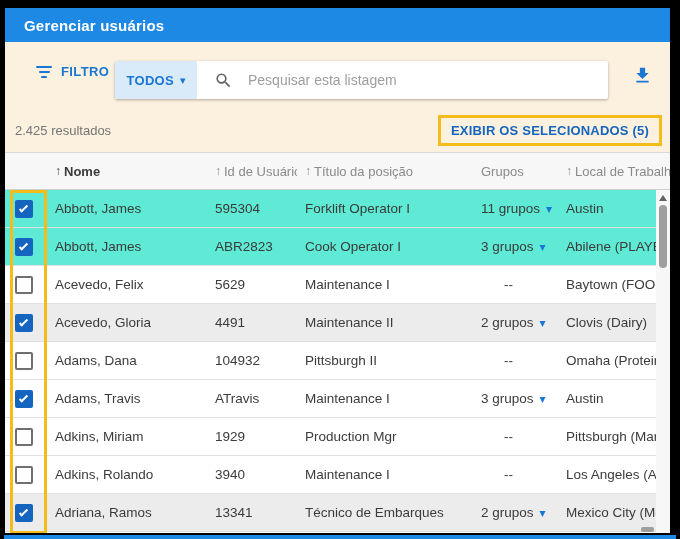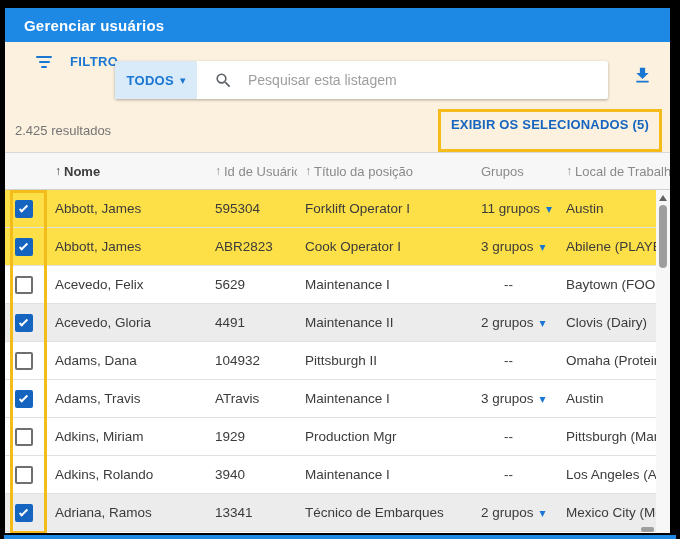--- a/index.html
+++ b/index.html
@@ -15,21 +15,21 @@
     background:#fff; overflow:hidden;
   }
   .bottom-strip { position:absolute; left:4px; top:535px; width:672px; height:4px; background:#1E88E5; }
 
   
   .titlebar { height:34px; background:#1E88E5; display:flex; align-items:center; padding-left:19px; }
   .titlebar .title { color:#fff; font-size:15px; font-weight:bold; letter-spacing:.2px; }
 
   
   .toolbar { height:66px; background:#FCF0DE; position:relative; }
-  .filter-btn { position:absolute; left:30px; top:12px; display:flex; align-items:center; gap:17px; cursor:pointer; }
+  .filter-btn { position:absolute; left:30px; top:22px; display:flex; align-items:center; gap:8px; cursor:pointer; }
   .filter-icon { display:flex; flex-direction:column; align-items:center; gap:3px; width:18px; }
   .filter-icon i { display:block; height:2px; background:#1976D2; border-radius:1px; }
   .filter-icon i:nth-child(1){ width:16px; } .filter-icon i:nth-child(2){ width:11px; } .filter-icon i:nth-child(3){ width:6px; }
   .filter-btn .lbl { color:#1976D2; font-size:13px; font-weight:bold; letter-spacing:.4px; }
 
   .searchbar {
     position:absolute; left:110px; top:19px; width:493px; height:38px;
     background:#fff; border-radius:2px; box-shadow:0 1px 3px rgba(0,0,0,.3);
     display:flex; align-items:center; overflow:hidden;
   }
@@ -48,21 +48,21 @@
   .searchbar input::placeholder { color:#9e9e9e; opacity:1; }
   .download-btn { position:absolute; right:17px; top:23px; cursor:pointer; display:flex; }
 
   
   .resultsbar {
     height:44px; background:#FCF0DE; display:flex; align-items:center;
     justify-content:space-between; padding:0 8px 0 10px;
   }
   .results-count { color:#757575; font-size:13px; }
   .show-selected {
-    border:3px solid #F3BC1B; padding:3px 10px 16px; cursor:pointer; background:transparent;
+    border:3px solid #F3BC1B; padding:3px 10px 4px; cursor:pointer; background:transparent;
   }
   .show-selected .lbl { color:#1565C0; font-size:13px; font-weight:bold; letter-spacing:.2px; }
 
   
   .thead {
     height:38px; background:#F7F7F7; display:flex; align-items:center;
     border-top:1px solid #D8D8D8; border-bottom:1px solid #CFCFCF;
     font-size:13px; color:#8A8A8A; overflow:hidden;
   }
   .thead .hcell { display:flex; align-items:center; gap:3px; white-space:nowrap; overflow:hidden; }
@@ -75,21 +75,21 @@
   .col-id   { width:90px; flex:none; }
   .col-title{ width:176px; flex:none; }
   .col-groups{ width:85px; flex:none; }
   .col-local{ flex:1; min-width:0; }
 
   .tbody { position:relative; }
   .row {
     height:38px; display:flex; align-items:center; background:#fff;
     border-bottom:1px solid #E0E0E0; font-size:13.5px; color:#3B3B3B; overflow:hidden;
   }
-  .row.shade-light { background:#fde047; }
+  .row.shade-light { background:#5eead4; }
   .row.shade-dark  { background:#ECECEC; }
   .cell { white-space:nowrap; overflow:hidden; }
 
   .col-cb { display:flex; align-items:center; }
   .cb {
     width:18px; height:18px; margin-left:10px; border:2px solid #6F6F6F; border-radius:2px;
     background:#fff; cursor:pointer; flex:none;
   }
   .cb .tick { display:none; }
   .cb.checked { background:#1565C0; border-color:#1565C0; }

